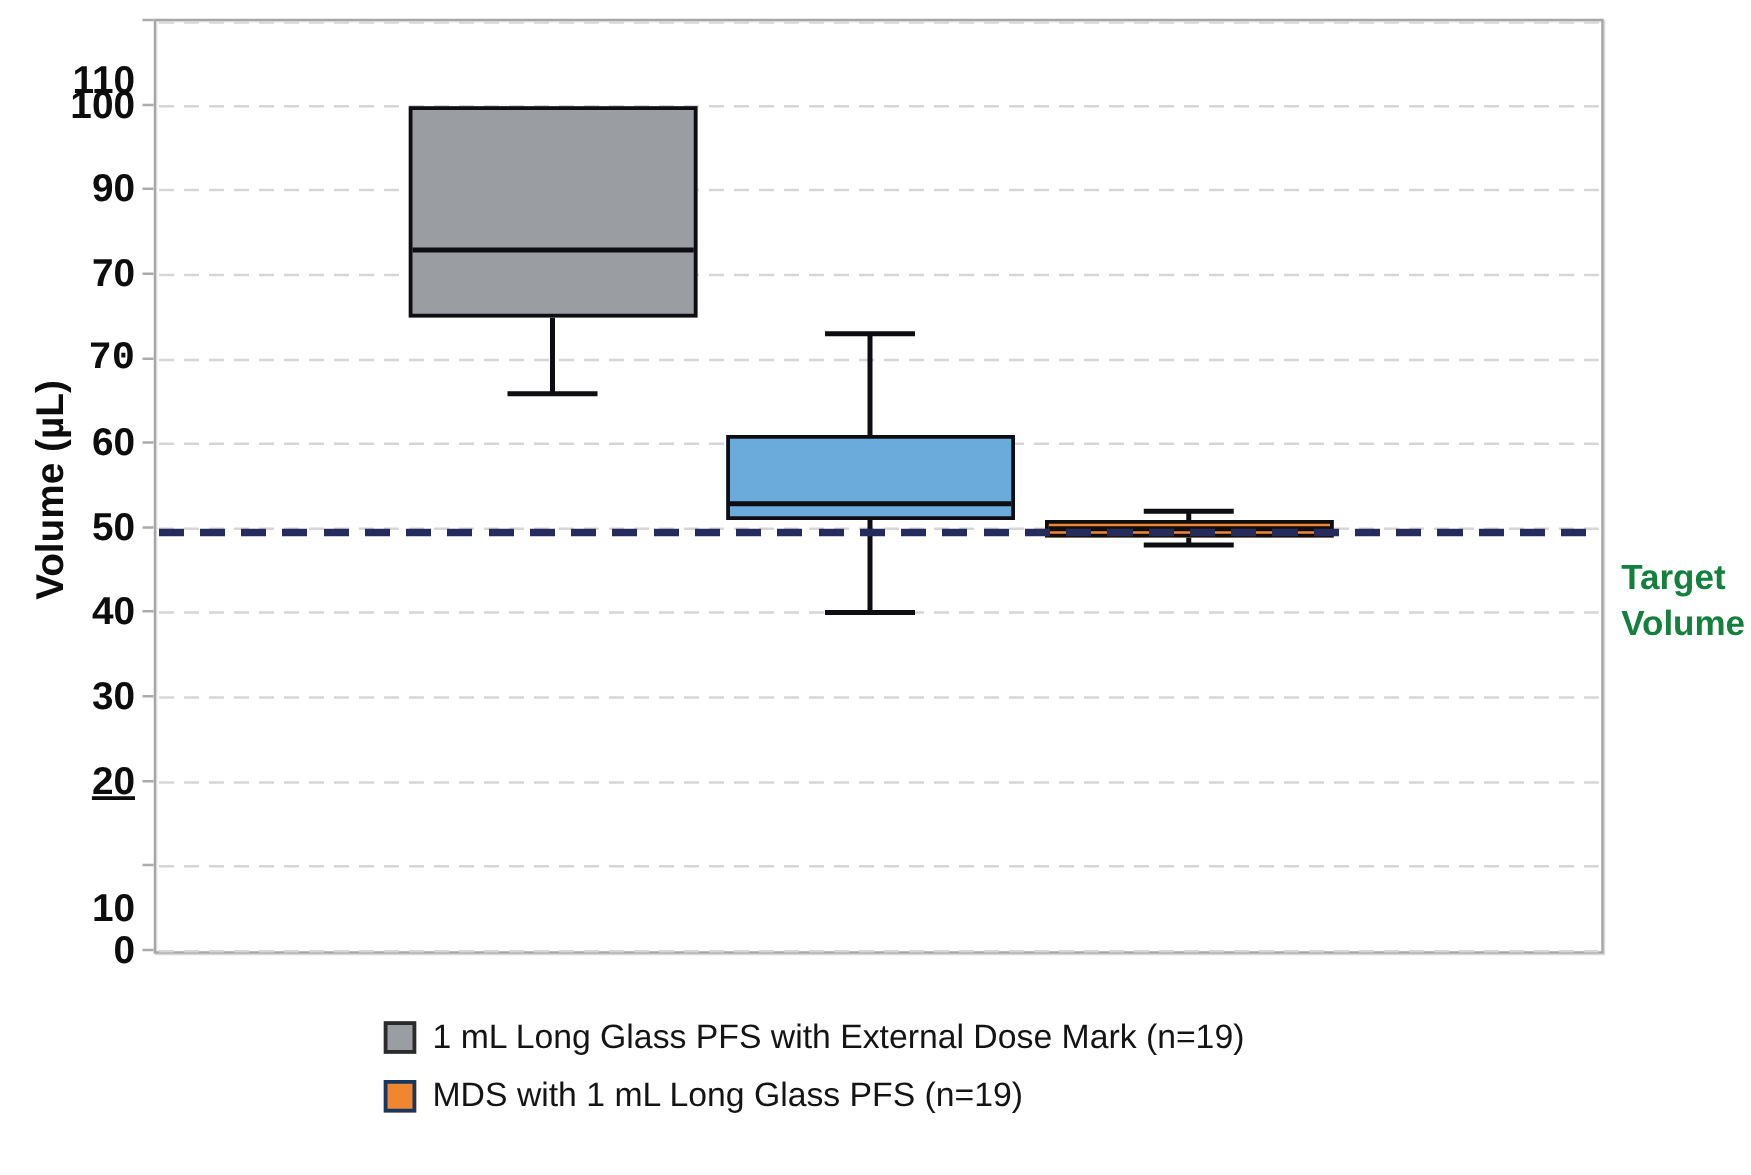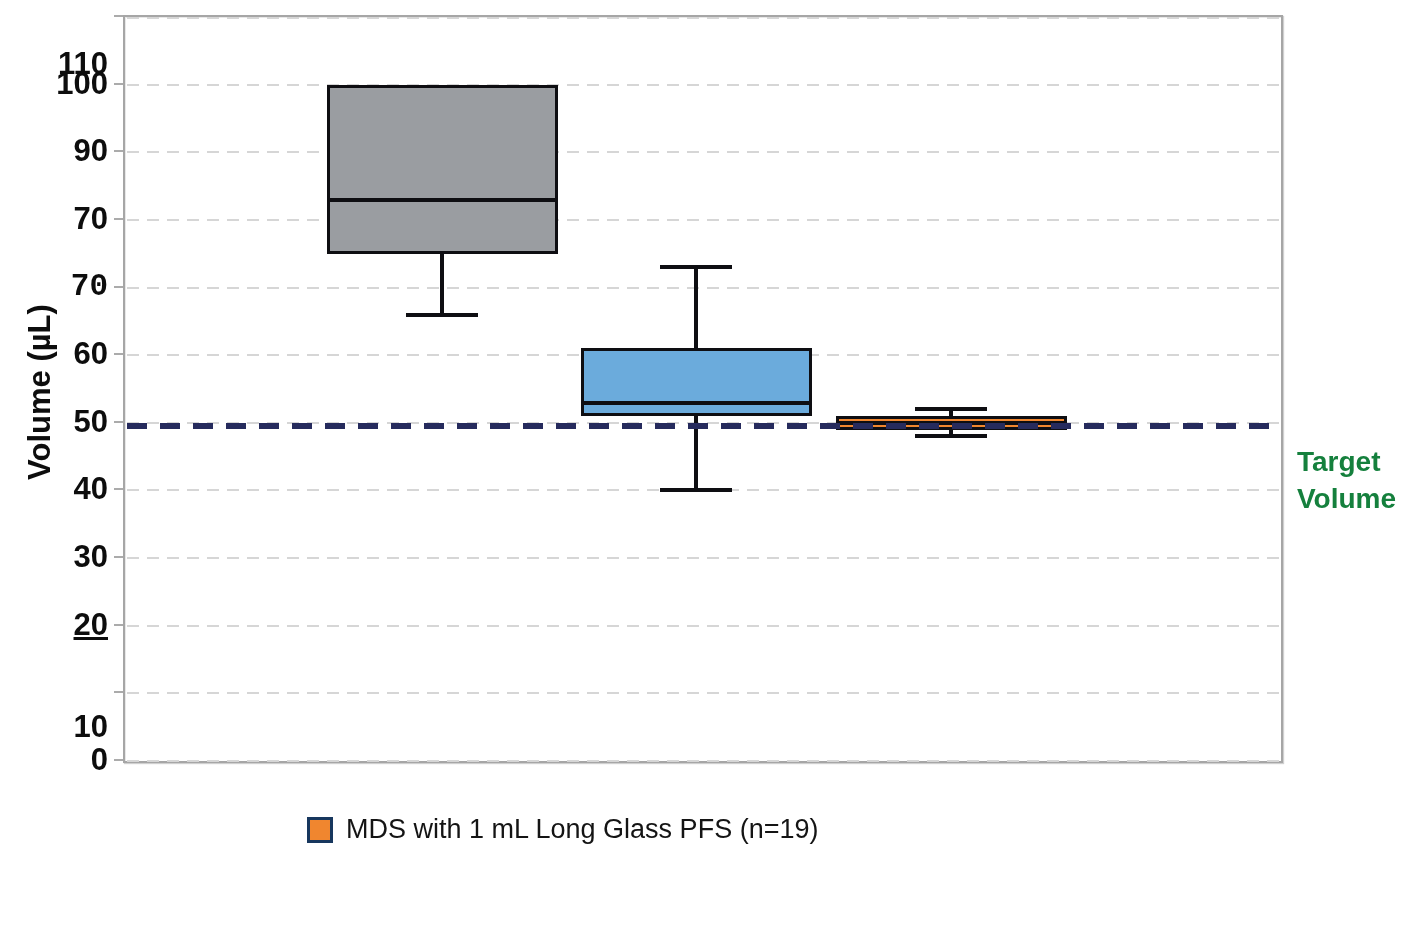--- a/index.html
+++ b/index.html
@@ -101,18 +101,22 @@
       <div class="target-line" style="top: 406px;"></div>
     </div>
 
   <div class="target-label">
     <div>Target</div>
     <div>Volume</div>
   </div>
 
   <div class="legend" id="legend">
       <div class="legend-row">
+        <div class="legend-marker" style="background: rgb(154, 157, 161); border-color: rgb(43, 43, 43);"></div>
+        <div class="legend-text">1 mL Long Glass PFS with External Dose Mark (n=19)</div>
+      </div>
+      <div class="legend-row">
         <div class="legend-marker" style="background: rgb(240, 134, 47); border-color: rgb(23, 55, 94);"></div>
         <div class="legend-text">MDS with 1 mL Long Glass PFS (n=19)</div>
       </div>
     </div>
 
 </div>
 
 </body></html>

